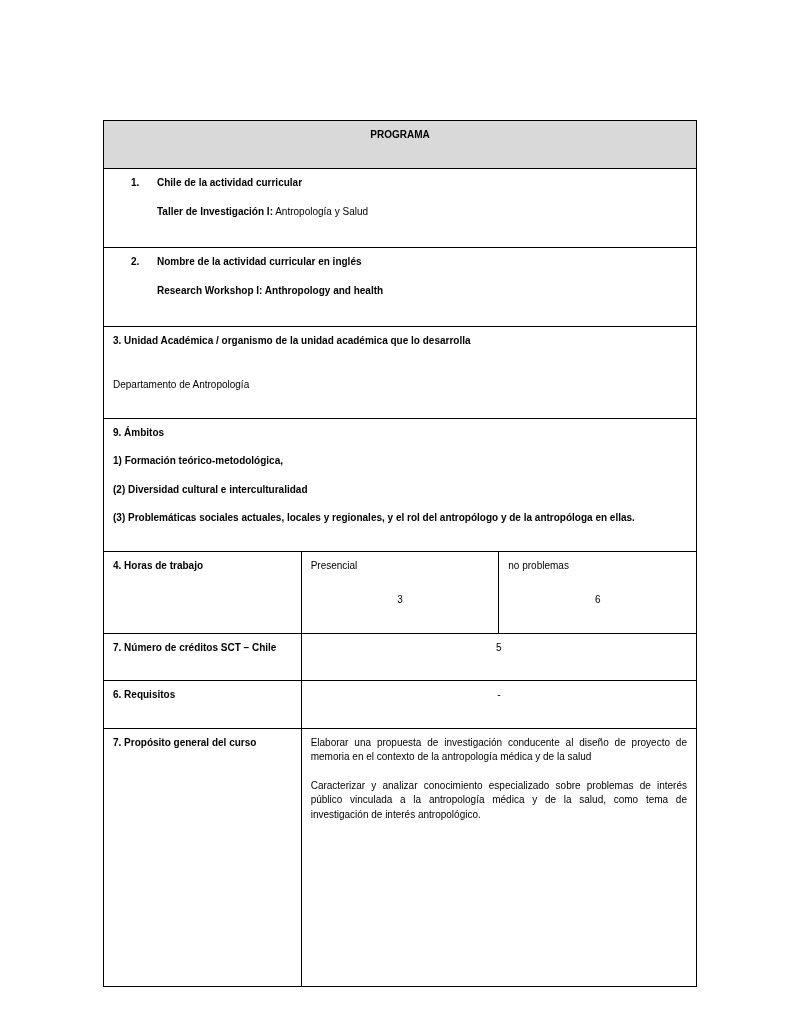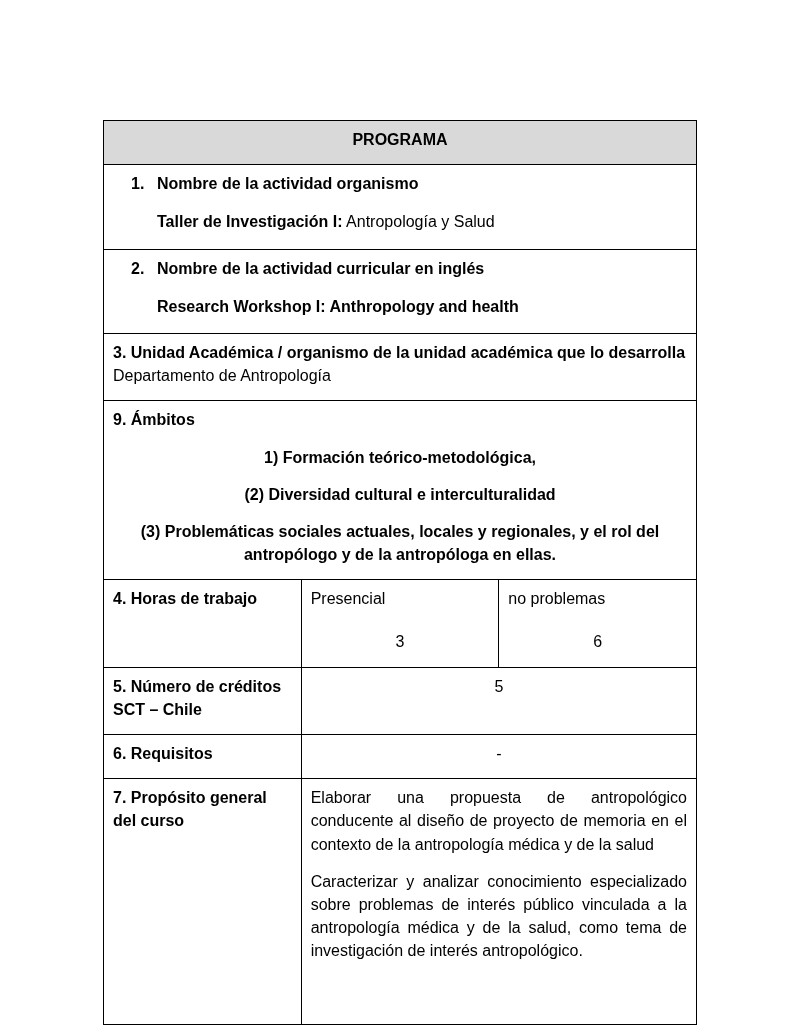--- a/index.html
+++ b/index.html
@@ -26,22 +26,22 @@
     position: absolute;
     left: 103px;
     top: 120px;
     width: 594px;
     border-collapse: collapse;
     table-layout: fixed;
   }
   .doc-table td {
     border: 1px solid #000000;
     vertical-align: top;
-    padding: 7px 9px 13px 9px;
-    font-size: 16px;
+    padding: 7px 9px 25px 9px;
+    font-size: 10px;
     line-height: 1.45;
   }
   .title-cell {
     background: #d9d9d9;
     text-align: center;
     font-weight: bold;
     padding: 9px 6px 9px 6px;
     font-size: 12.5px;
   }
   .bold {
@@ -60,30 +60,29 @@
     text-indent: 0;
   }
   .sub-line {
     margin: 15px 0 2px 44px;
     font-weight: bold;
   }
   .sub-line .normal {
     font-weight: normal;
   }
   .plain-line {
-    margin: 0 0 0 0;
+    margin: 30px 0 0 0;
     font-weight: normal;
   }
   .bold-line {
     margin: 0;
     font-weight: bold;
   }
   .bold-line + .bold-line {
     margin-top: 14px;
-    text-align: center;
   }
   .hours-label {
     width: 290px;
   }
   .hours-col {
     width: 152px;
     text-align: center;
     font-weight: normal;
     padding-top: 7px;
   }
@@ -122,21 +121,21 @@
 <div class="page">
   <table class="doc-table">
     <tbody>
       <tr>
         <td class="title-cell" colspan="3">PROGRAMA</td>
       </tr>
 
       <tr>
         <td colspan="3">
           <div class="num-item">
-            <span class="numlab">1.</span><span>Nombre de la actividad organismo</span>
+            <span class="numlab">1.</span><span>Chile de la actividad curricular</span>
           </div>
           <div class="sub-line">
             <span>Taller de Investigación I:</span><span class="normal"> Antropología y Salud</span>
           </div>
         </td>
       </tr>
 
       <tr>
         <td colspan="3">
           <div class="num-item">
@@ -168,31 +167,31 @@
           <span class="hdr">Presencial</span>
           <span class="val">3</span>
         </td>
         <td class="hours-col">
           <span class="hdr">no problemas</span>
           <span class="val">6</span>
         </td>
       </tr>
 
       <tr>
-        <td class="hours-label bold">5. Número de créditos SCT – Chile</td>
+        <td class="hours-label bold">7. Número de créditos SCT – Chile</td>
         <td class="center-cell" colspan="2">5</td>
       </tr>
 
       <tr>
         <td class="hours-label bold">6. Requisitos</td>
         <td class="center-cell" colspan="2">-</td>
       </tr>
 
       <tr>
         <td class="hours-label bold purpose-left">7. Propósito general del curso</td>
         <td class="justify" colspan="2">
-          <p>Elaborar una propuesta de antropológico conducente al diseño de proyecto de memoria en el contexto de la antropología médica y de la salud</p>
+          <p>Elaborar una propuesta de investigación conducente al diseño de proyecto de memoria en el contexto de la antropología médica y de la salud</p>
           <p>Caracterizar y analizar conocimiento especializado sobre problemas de interés público vinculada a la antropología médica y de la salud, como tema de investigación de interés antropológico.</p>
         </td>
       </tr>
     </tbody>
   </table>
 </div>
 
 </body></html>

